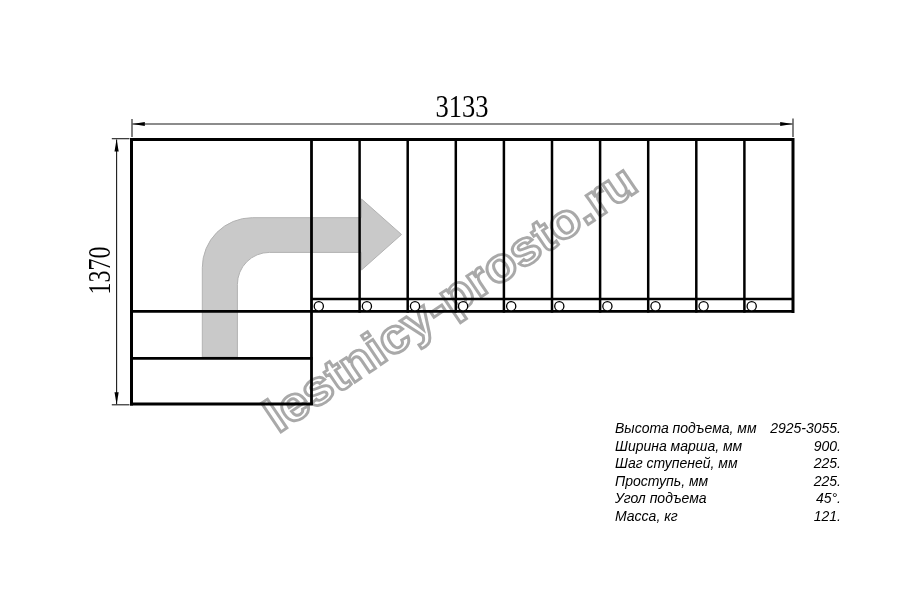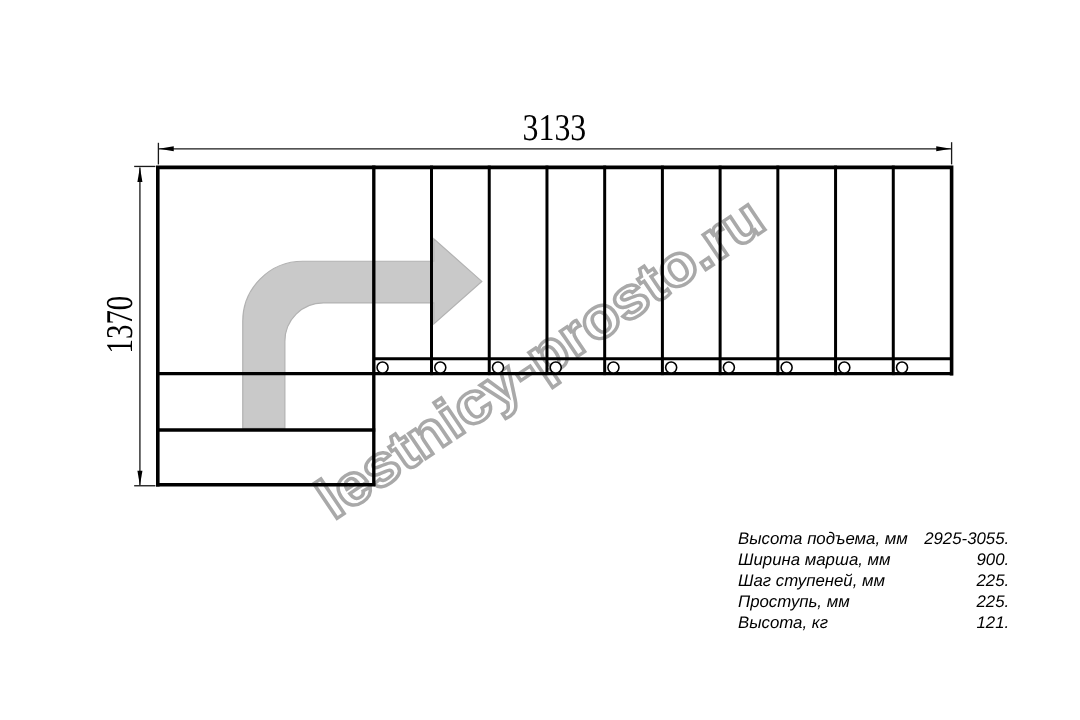--- a/index.html
+++ b/index.html
@@ -1,18 +1,18 @@
 <!DOCTYPE html>
 <html><head>
 <meta charset="utf-8">
 <style>
   html,body{margin:0;padding:0;background:#fff;width:900px;height:600px;overflow:hidden;}
   #wrap{position:relative;width:900px;height:576px;}
   svg{position:absolute;left:0;top:0;}
-  #specs{position:absolute;left:615px;top:440px;width:230px;font-family:"Liberation Sans",sans-serif;font-style:italic;font-size:14.0px;line-height:17.5px;color:#000;}
+  #specs{position:absolute;left:615px;top:420px;width:230px;font-family:"Liberation Sans",sans-serif;font-style:italic;font-size:14.0px;line-height:17.5px;color:#000;}
   #specs .row{position:relative;height:17.5px;}
   #specs .v{position:absolute;right:4px;top:0;}
 </style>
 </head>
 <body>
 <div id="wrap">
 <svg width="900" height="600" viewBox="0 0 900 600">
 
   <path d="M202.3 357 L202.3 267.7 A50 50 0 0 1 252.3 217.7 L361.5 217.7 L361.5 199 L401.5 234.5 L361.5 270 L361.5 252.4 L269.4 252.4 A32 32 0 0 0 237.4 284.4 L237.4 357 Z" fill="#c9c9c9" stroke="#b2b2b2" stroke-width="1"></path>
 
@@ -66,15 +66,16 @@
 
   <text x="462" y="117" font-family="Liberation Serif, serif" font-size="31.5" text-anchor="middle" fill="#000" textLength="53" lengthAdjust="spacingAndGlyphs">3133</text>
   <text x="0" y="0" font-family="Liberation Serif, serif" font-size="31.5" text-anchor="middle" fill="#000" textLength="48" lengthAdjust="spacingAndGlyphs" transform="translate(110 270.5) rotate(-90)">1370</text>
 
 </svg>
 <div id="specs">
   <div class="row"><span>Высота подъема, мм</span><span class="v">2925-3055.</span></div>
   <div class="row"><span>Ширина марша, мм</span><span class="v">900.</span></div>
   <div class="row"><span>Шаг ступеней, мм</span><span class="v">225.</span></div>
   <div class="row"><span>Проступь, мм</span><span class="v">225.</span></div>
-  <div class="row"><span>Высота, кг</span><span class="v">121.</span></div>
+  <div class="row"><span>Угол подъема</span><span class="v">45°.</span></div>
+  <div class="row"><span>Масса, кг</span><span class="v">121.</span></div>
 </div>
 </div>
 
 </body></html>

